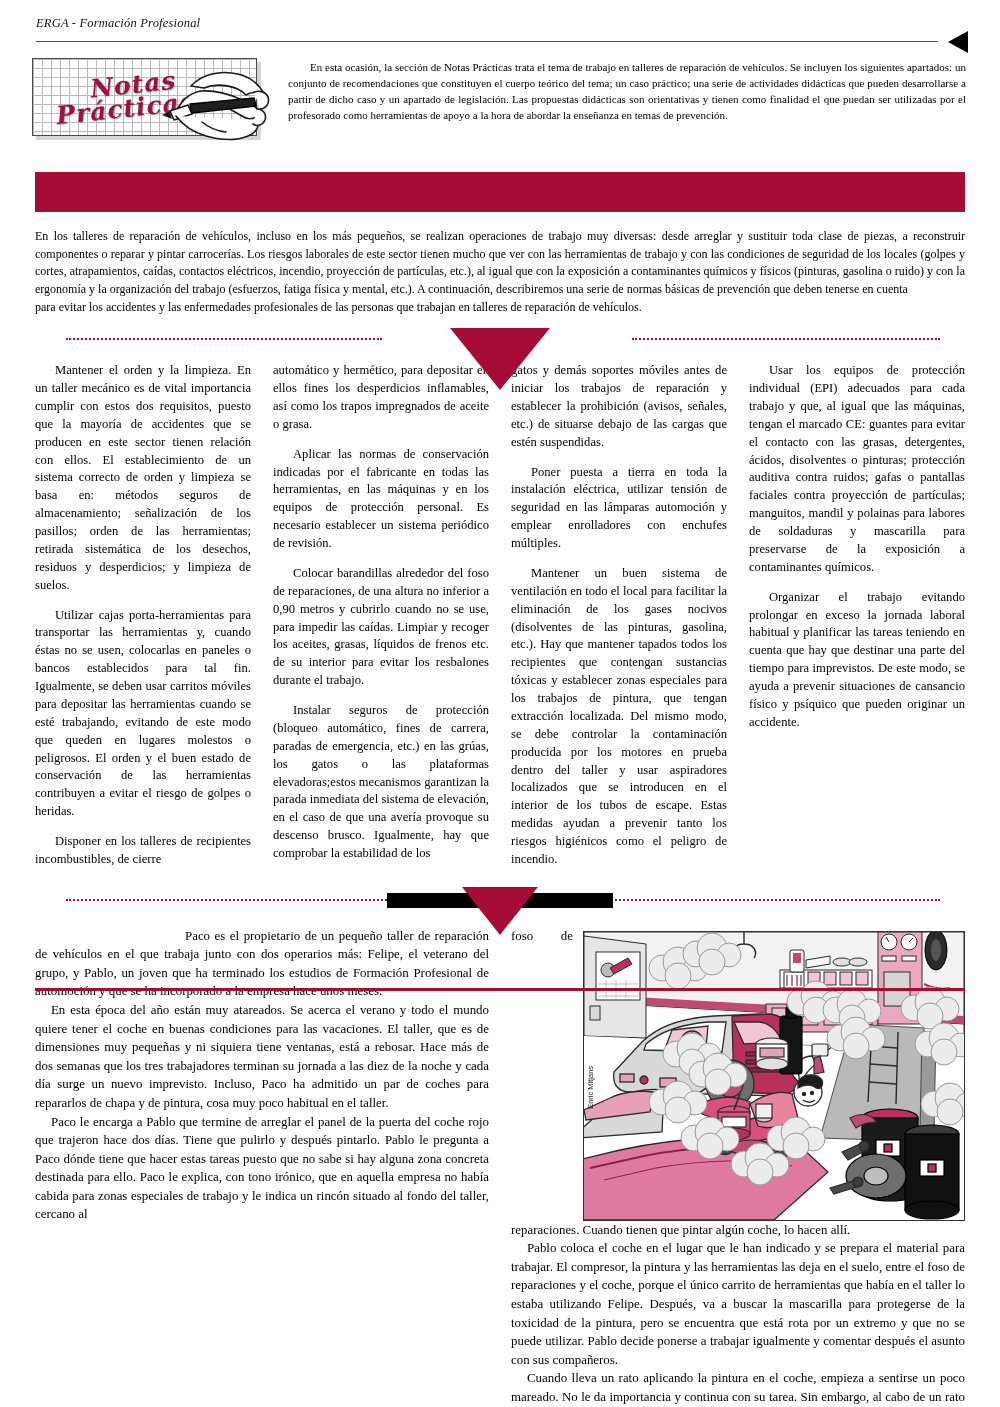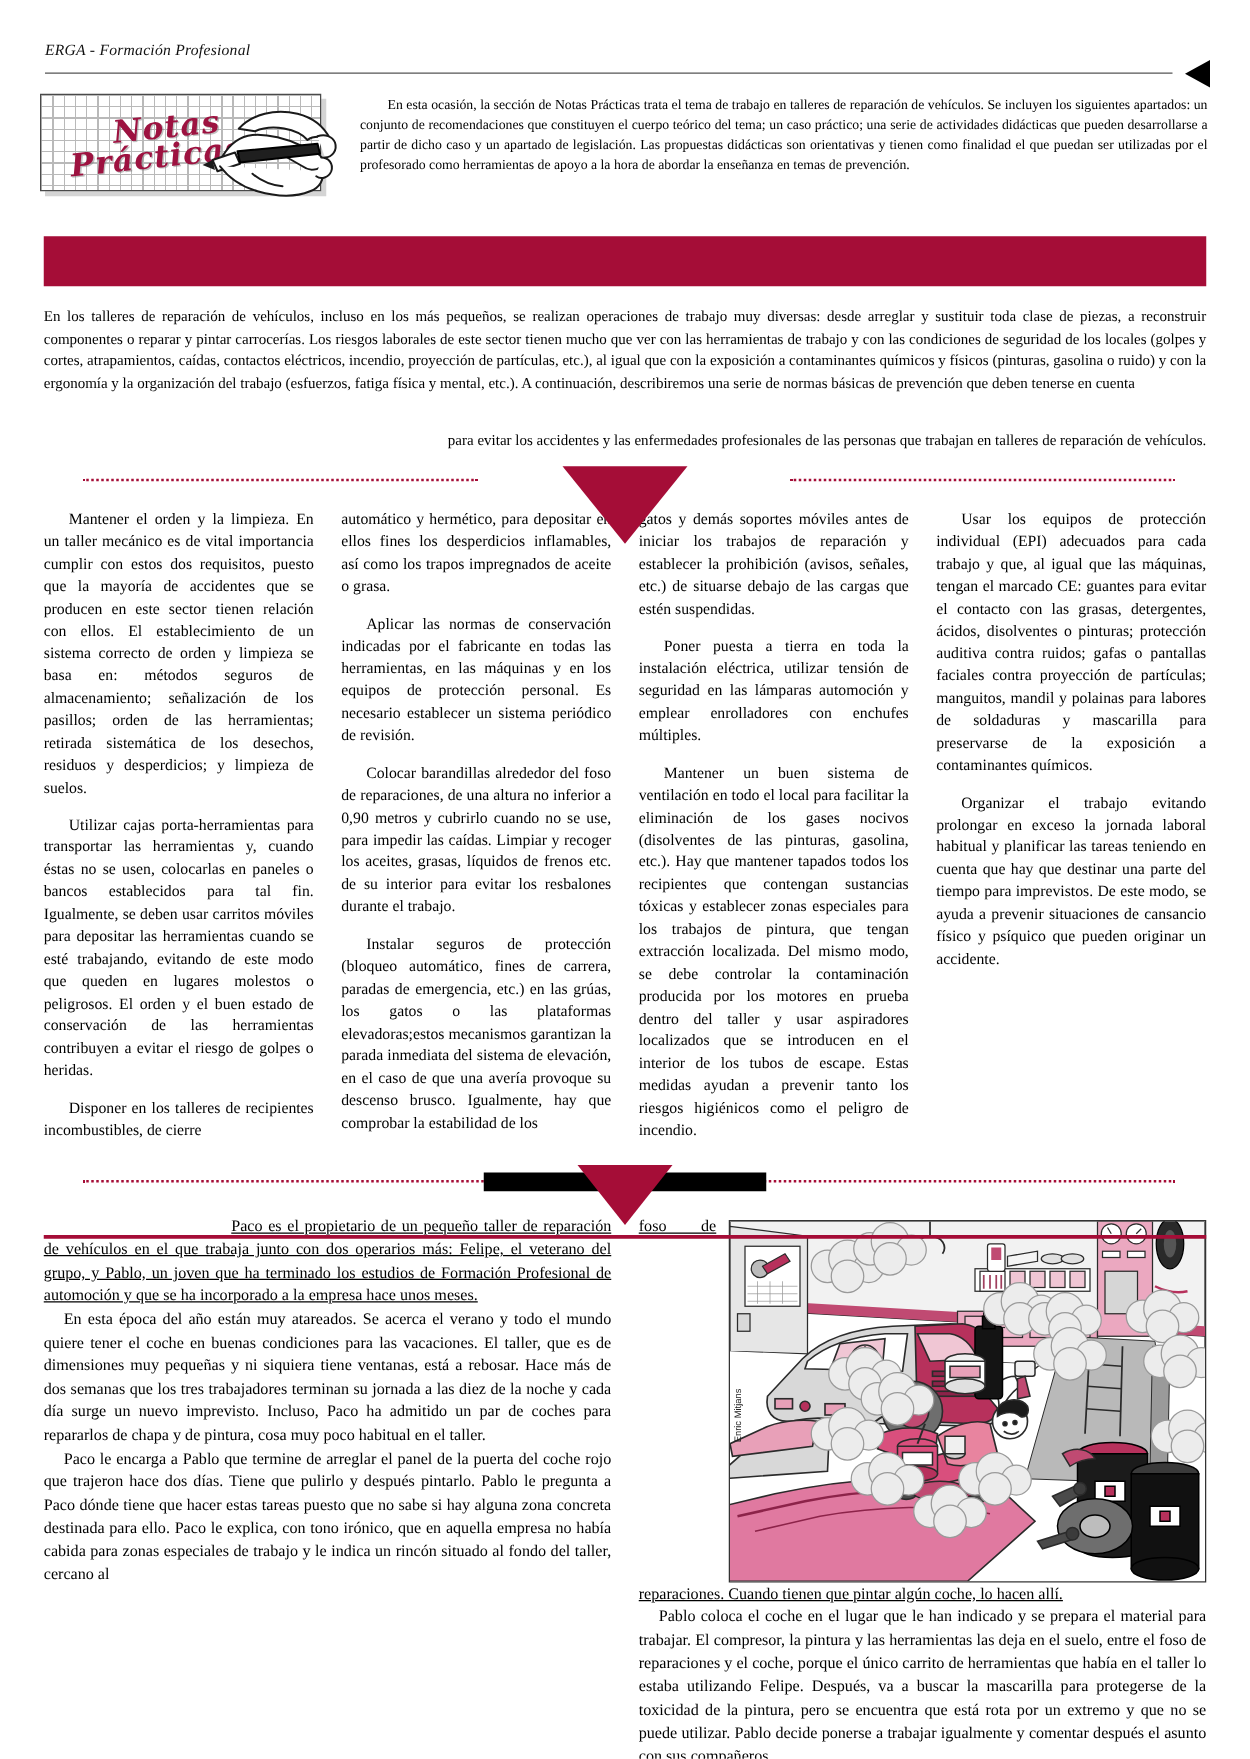--- a/index.html
+++ b/index.html
@@ -5,21 +5,21 @@
   * { box-sizing: border-box; }
   html, body { margin:0; padding:0; }
   body {
     width:1000px; height:1407px;
     background:#ffffff;
     font-family:"Liberation Serif", serif;
     color:#000;
     position:relative;
     overflow:hidden;
   }
-  .page { position:relative; width:1000px; height:1019px; padding:17px 32px; }
+  .page { position:relative; width:1000px; height:1019px; padding:0 32px; }
 
   
   .masthead {
     font-family:"Liberation Serif", serif;
     font-style:italic;
     font-size:12.5px;
     letter-spacing:.2px;
     padding-top:16px;
     padding-left:4px;
     color:#111;
@@ -87,21 +87,21 @@
   }
 
   
   .lead {
     margin:16px 3px 0 3px;
     font-size:12px;
     line-height:1.47;
     text-align:justify;
   }
   .lead p { margin:0; }
-  .lead p:last-child { text-align:right;margin-top:28px; }
+  .lead p:last-child { text-align:left; }
 
   
   .sep-wrap { position:relative; height:40px; margin-top:12px; }
   .dotline {
     position:absolute; top:10px; height:0;
     border-top:2.5px dotted #a50d37;
   }
   .dot-left  { left:34px;  width:316px; }
   .dot-right { right:28px; width:308px; }
   .tri-red {
@@ -148,21 +148,21 @@
   .case {
     position:relative;
     padding:0 3px;
     margin-top:-4px;
     font-size:12.9px;
     line-height:1.44;
   }
   .case-cols { display:flex; gap:22px; }
   .case-col { width:468px; text-align:justify; }
   .case-col p { margin:0; text-indent:16px; }
-  .case-col p.first { text-indent:0;text-decoration:underline; }
+  .case-col p.first { text-indent:0; }
 
   .shape-left  { float:right; width:0; }
 
   
   .figure {
     float:right;
     width:382px; height:290px;
     margin:4px 0 0 10px;
     position:relative;
     border:1px solid #333;

